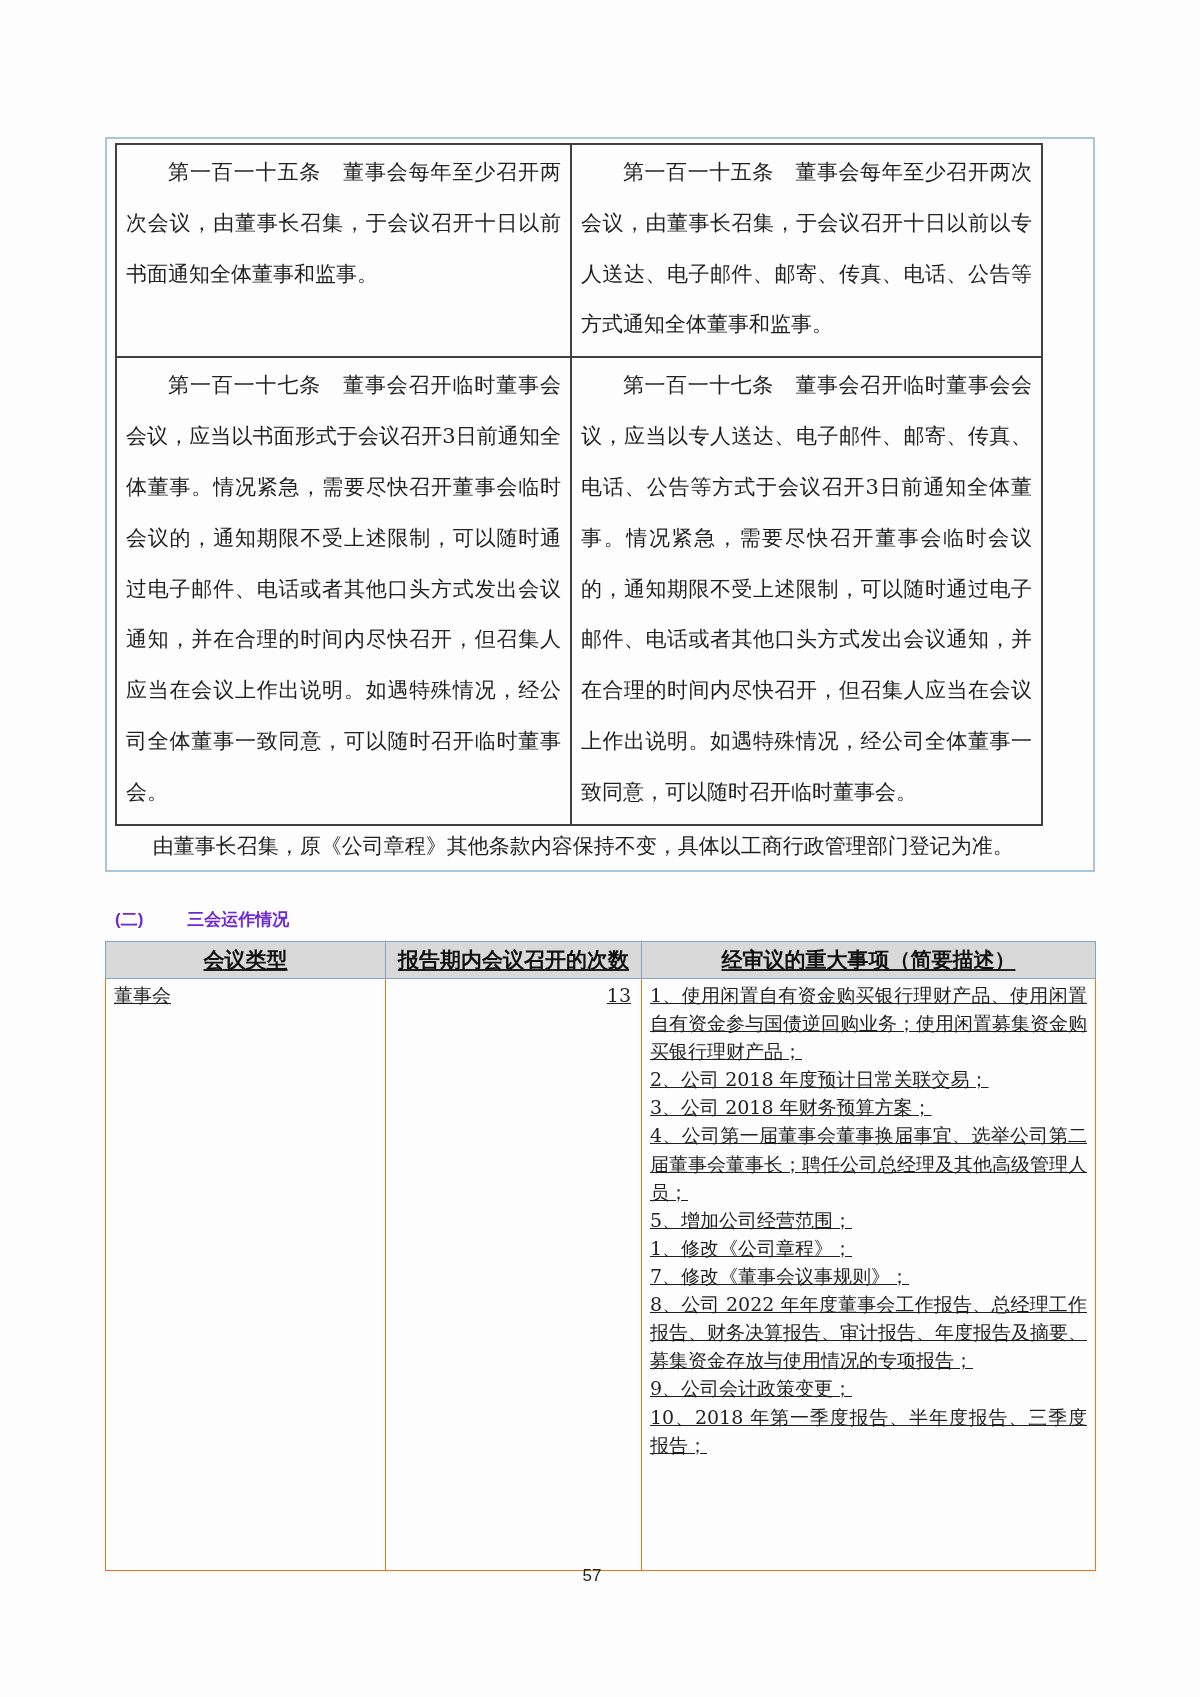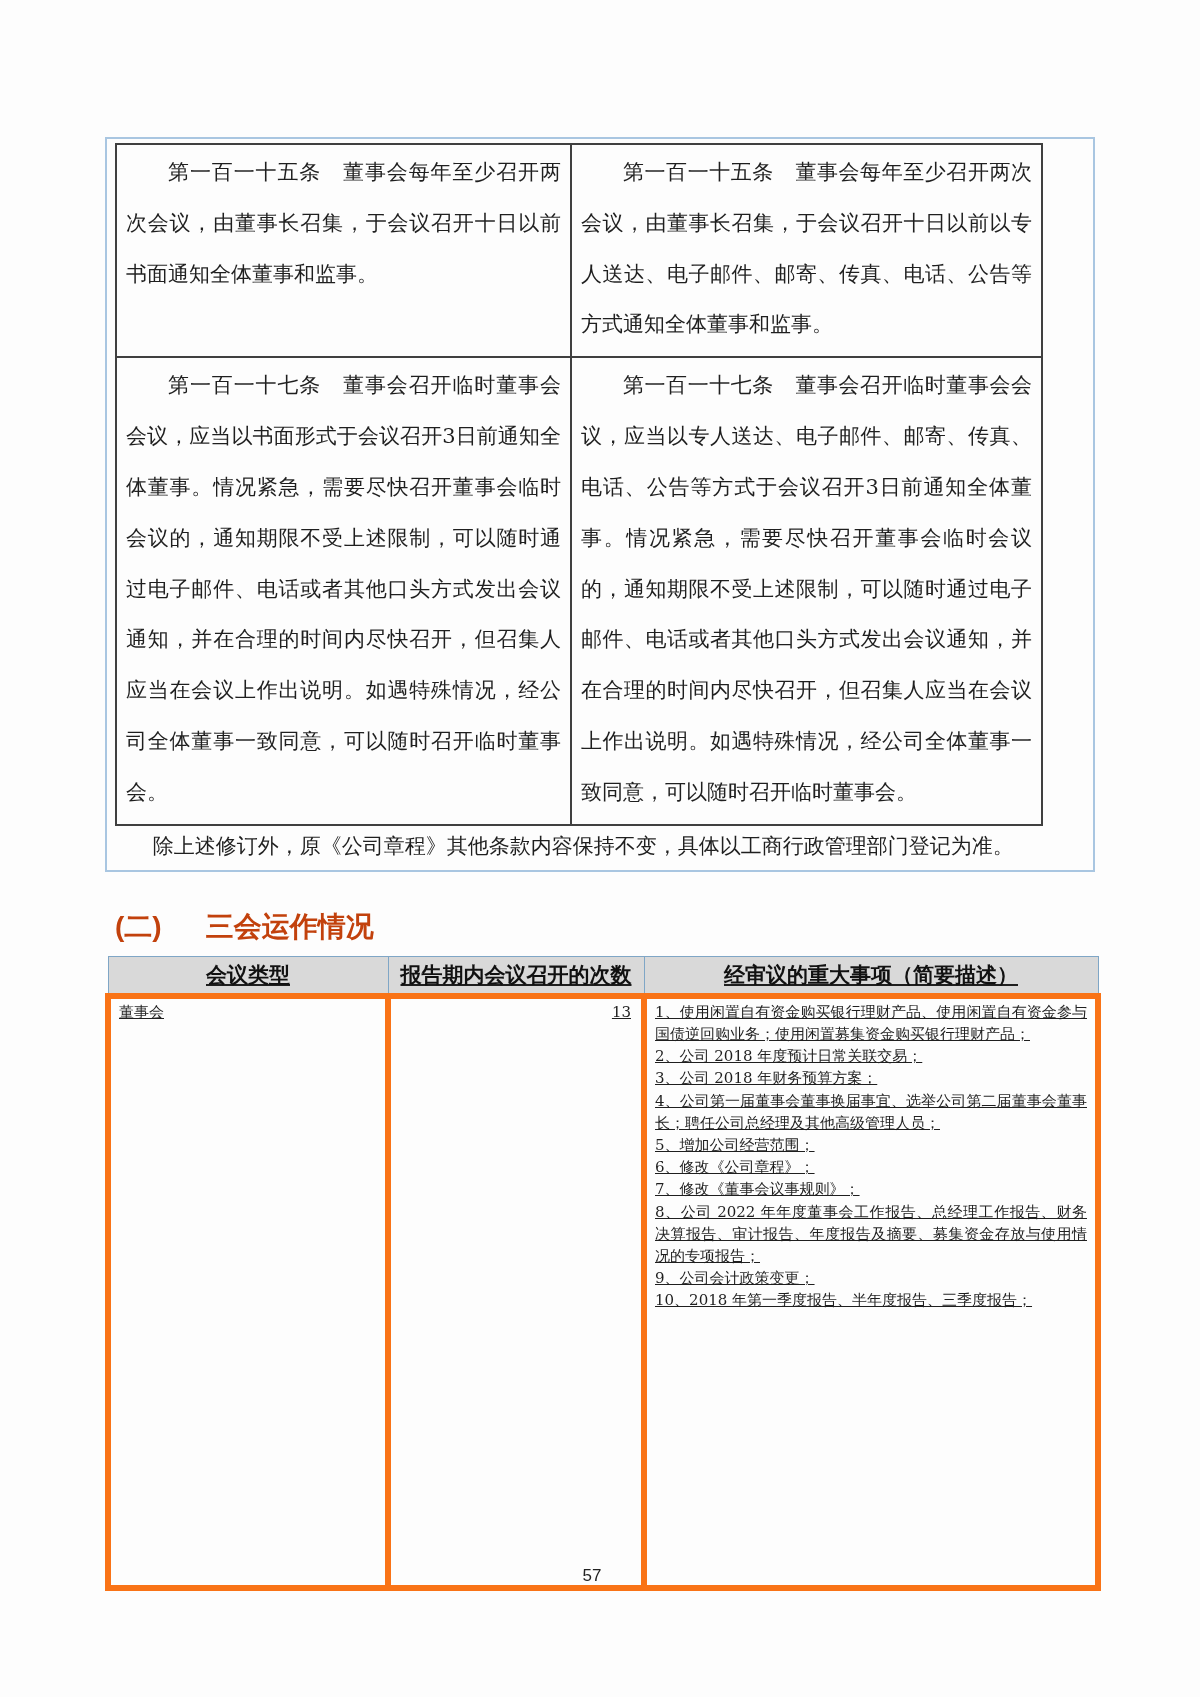--- a/index.html
+++ b/index.html
@@ -41,22 +41,22 @@
     line-height: 1.35;
     margin-top: 6px;
     text-indent: 1.8em;
   }
   
   .h2 {
     margin-top: 36px;
     margin-left: 10px;
     font-family: "Liberation Sans", "DejaVu Sans", sans-serif;
     font-weight: bold;
-    font-size: 28px;
-    color: #c2410c;
+    font-size: 17px;
+    color: #6d28d9;
   }
   .h2 .h2-title { margin-left: 44px; }
   .h3 {
     margin-top: 22px;
     margin-left: 10px;
     font-family: "Liberation Sans", "DejaVu Sans", sans-serif;
     font-weight: bold;
     font-size: 21px;
     color: #111;
   }
@@ -76,23 +76,23 @@
     border: 1px solid #7fa6c6;
     background: #d9d9d9;
     font-family: "Liberation Sans", "DejaVu Sans", sans-serif;
     font-weight: bold;
     font-size: 21px;
     text-align: center;
     padding: 4px 4px;
     color: #111;
   }
   .meet-table td {
-    border: 6px solid #f97316;
+    border: 1px solid #f97316;
     vertical-align: top;
-    font-size: 15px;
+    font-size: 19px;
     line-height: 1.48;
     padding: 2px 8px 6px 8px;
   }
   .meet-table td.cell-type { text-align: left; height: 592px; }
   .meet-table td.cell-count { text-align: right; padding-right: 10px; }
   .meet-table td.cell-matters { text-align: justify; }
   .matter { margin: 0; }
   
   .page-number {
     position: absolute;
@@ -120,21 +120,21 @@
         <tr>
           <td>第一百一十五条　董事会每年至少召开两次会议，由董事长召集，于会议召开十日以前书面通知全体董事和监事。</td>
           <td>第一百一十五条　董事会每年至少召开两次会议，由董事长召集，于会议召开十日以前以专人送达、电子邮件、邮寄、传真、电话、公告等方式通知全体董事和监事。</td>
         </tr>
         <tr>
           <td>第一百一十七条　董事会召开临时董事会会议，应当以书面形式于会议召开3日前通知全体董事。情况紧急，需要尽快召开董事会临时会议的，通知期限不受上述限制，可以随时通过电子邮件、电话或者其他口头方式发出会议通知，并在合理的时间内尽快召开，但召集人应当在会议上作出说明。如遇特殊情况，经公司全体董事一致同意，可以随时召开临时董事会。</td>
           <td>第一百一十七条　董事会召开临时董事会会议，应当以专人送达、电子邮件、邮寄、传真、电话、公告等方式于会议召开3日前通知全体董事。情况紧急，需要尽快召开董事会临时会议的，通知期限不受上述限制，可以随时通过电子邮件、电话或者其他口头方式发出会议通知，并在合理的时间内尽快召开，但召集人应当在会议上作出说明。如遇特殊情况，经公司全体董事一致同意，可以随时召开临时董事会。</td>
         </tr>
       </tbody>
     </table>
-    <p class="amend-note">除上述修订外，原《公司章程》其他条款内容保持不变，具体以工商行政管理部门登记为准。</p>
+    <p class="amend-note">由董事长召集，原《公司章程》其他条款内容保持不变，具体以工商行政管理部门登记为准。</p>
   </div>
 
   <div class="h2">
     <span>(二)</span><span class="h2-title">三会运作情况</span>
   </div>
 
 
   <table class="meet-table">
     <colgroup>
         <col class="m-type">
@@ -151,21 +151,21 @@
     <tbody>
       <tr>
         <td class="cell-type">董事会</td>
         <td class="cell-count">13</td>
         <td class="cell-matters">
           <div class="matter">1、使用闲置自有资金购买银行理财产品、使用闲置自有资金参与国债逆回购业务；使用闲置募集资金购买银行理财产品；</div>
           <div class="matter">2、公司 2018 年度预计日常关联交易；</div>
           <div class="matter">3、公司 2018 年财务预算方案；</div>
           <div class="matter">4、公司第一届董事会董事换届事宜、选举公司第二届董事会董事长；聘任公司总经理及其他高级管理人员；</div>
           <div class="matter">5、增加公司经营范围；</div>
-          <div class="matter">6、修改《公司章程》；</div>
+          <div class="matter">1、修改《公司章程》；</div>
           <div class="matter">7、修改《董事会议事规则》；</div>
           <div class="matter">8、公司 2022 年年度董事会工作报告、总经理工作报告、财务决算报告、审计报告、年度报告及摘要、募集资金存放与使用情况的专项报告；</div>
           <div class="matter">9、公司会计政策变更；</div>
           <div class="matter">10、2018 年第一季度报告、半年度报告、三季度报告；</div>
         </td>
       </tr>
     </tbody>
   </table>
 
   <div class="page-number">57</div>

